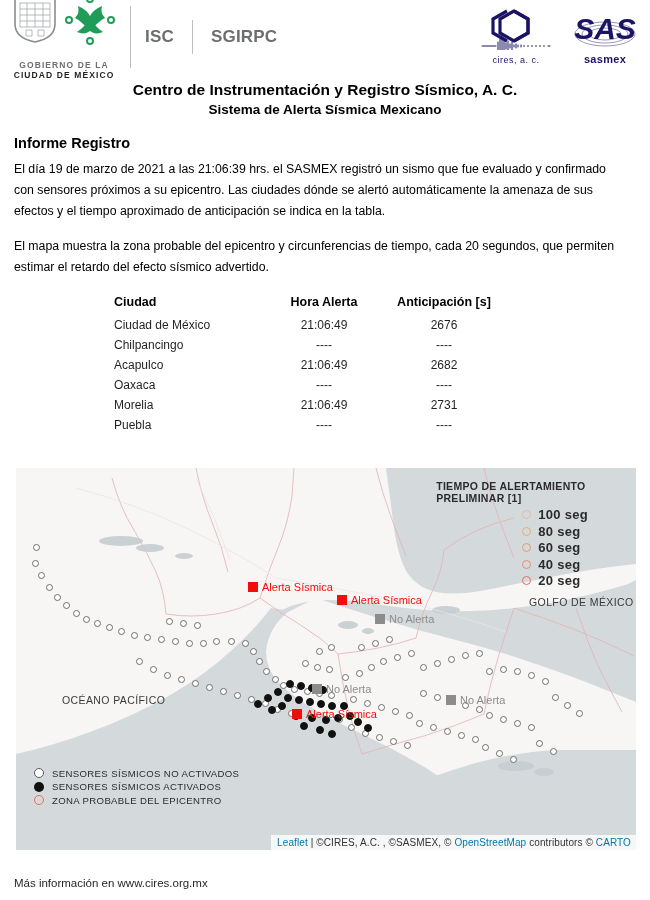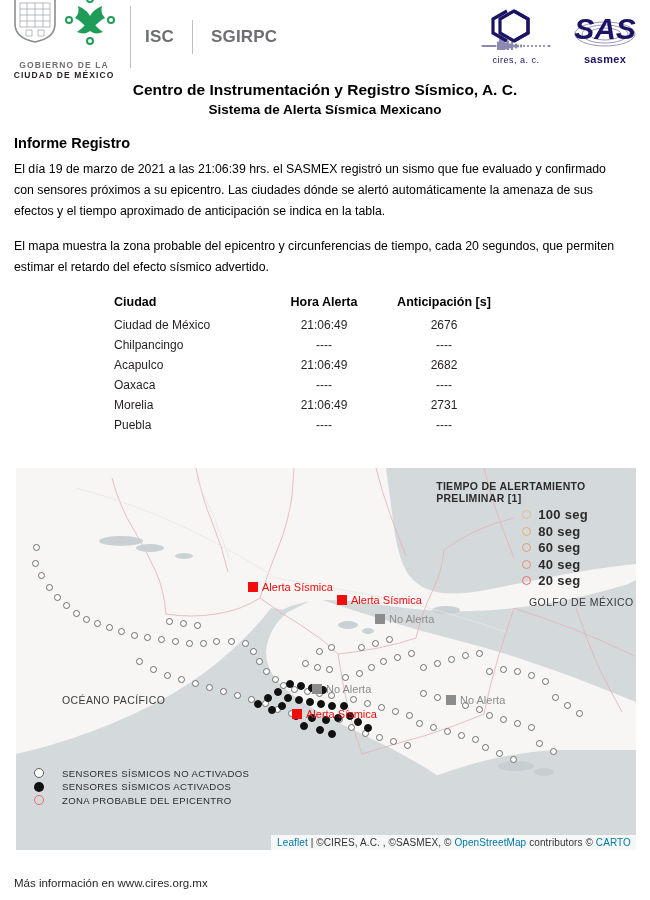--- a/index.html
+++ b/index.html
@@ -211,21 +211,21 @@
     position: absolute;
     left: 18px;
     bottom: 42px;
     font-size: 9.6px;
     color: #2b2b2b;
     letter-spacing: 0.35px;
   }
   .ml-item {
     display: flex;
     align-items: center;
-    gap: 18px;
+    gap: 8px;
     margin: 2.5px 0;
   }
   .ml-sym { width: 10px; height: 10px; box-sizing: border-box; flex: 0 0 10px; }
   .sym-open   { border-radius: 50%; border: 1.3px solid #5c5c5c; background: #fff; }
   .sym-filled { border-radius: 50%; background: #111; }
   .sym-epi    { border-radius: 50%; border: 1.6px solid #ef6a65; background: transparent; }
   .sym-city   { background: #7c7c7c; }
 
   
   .sensor {

